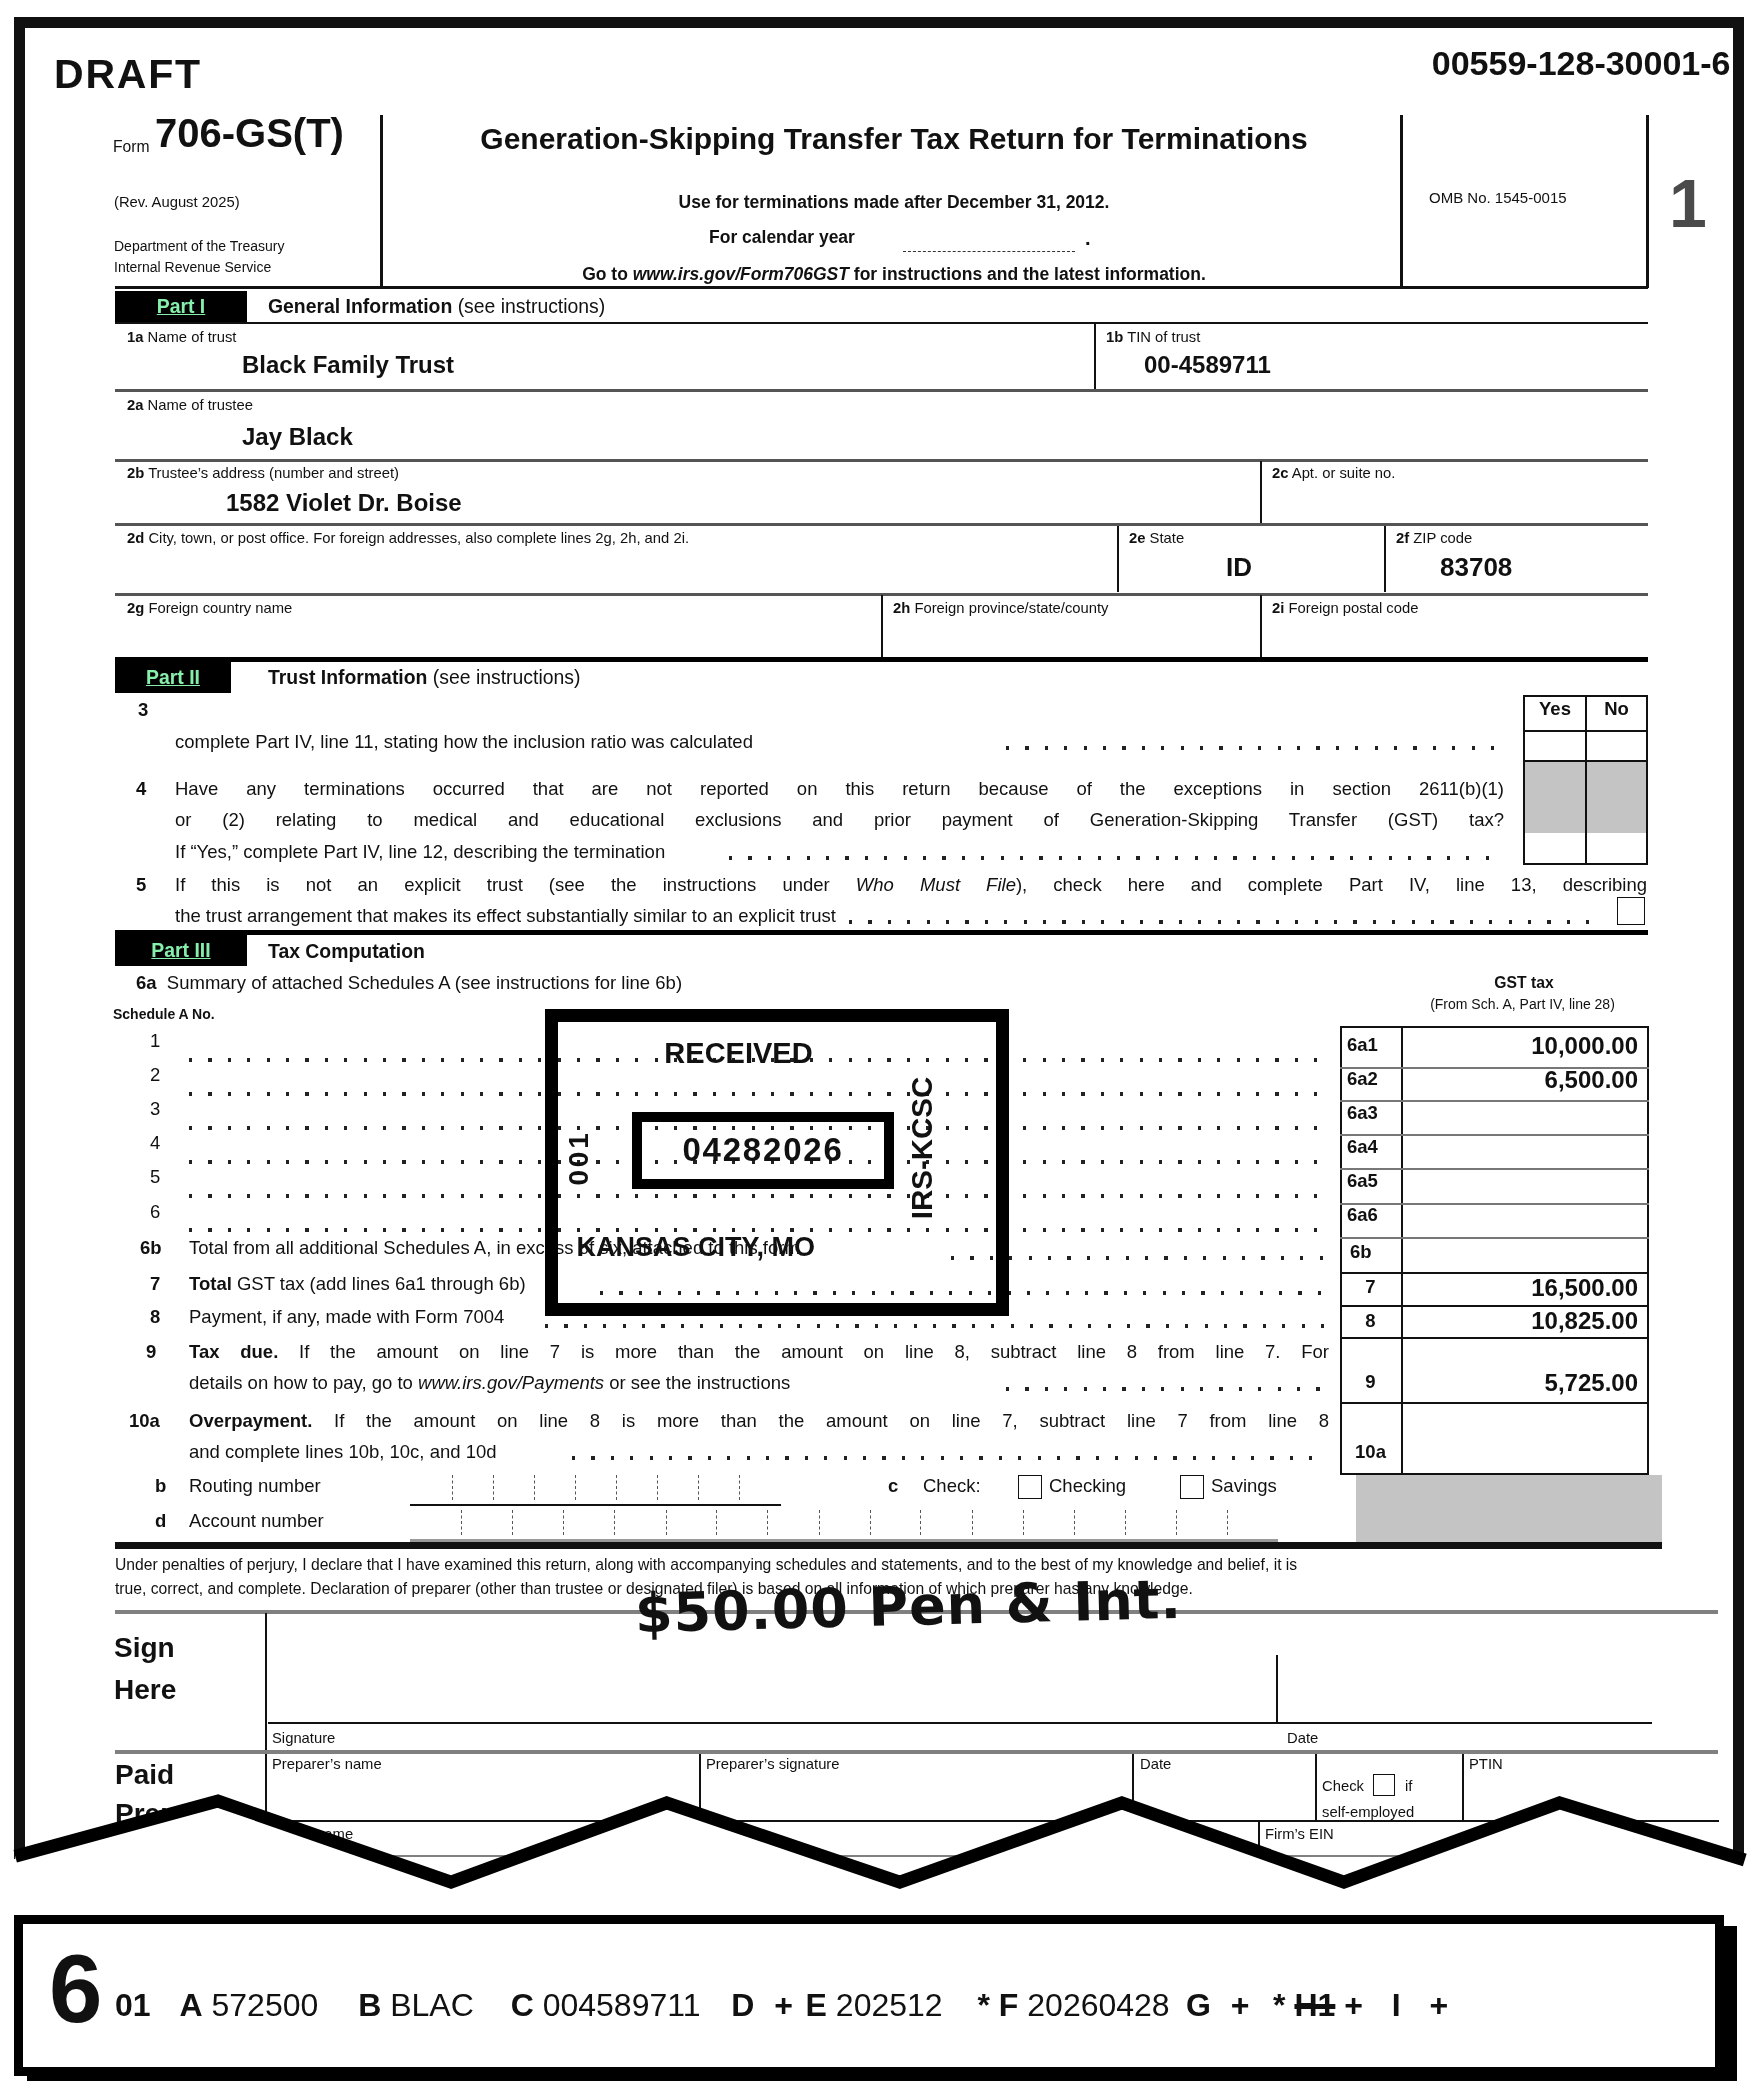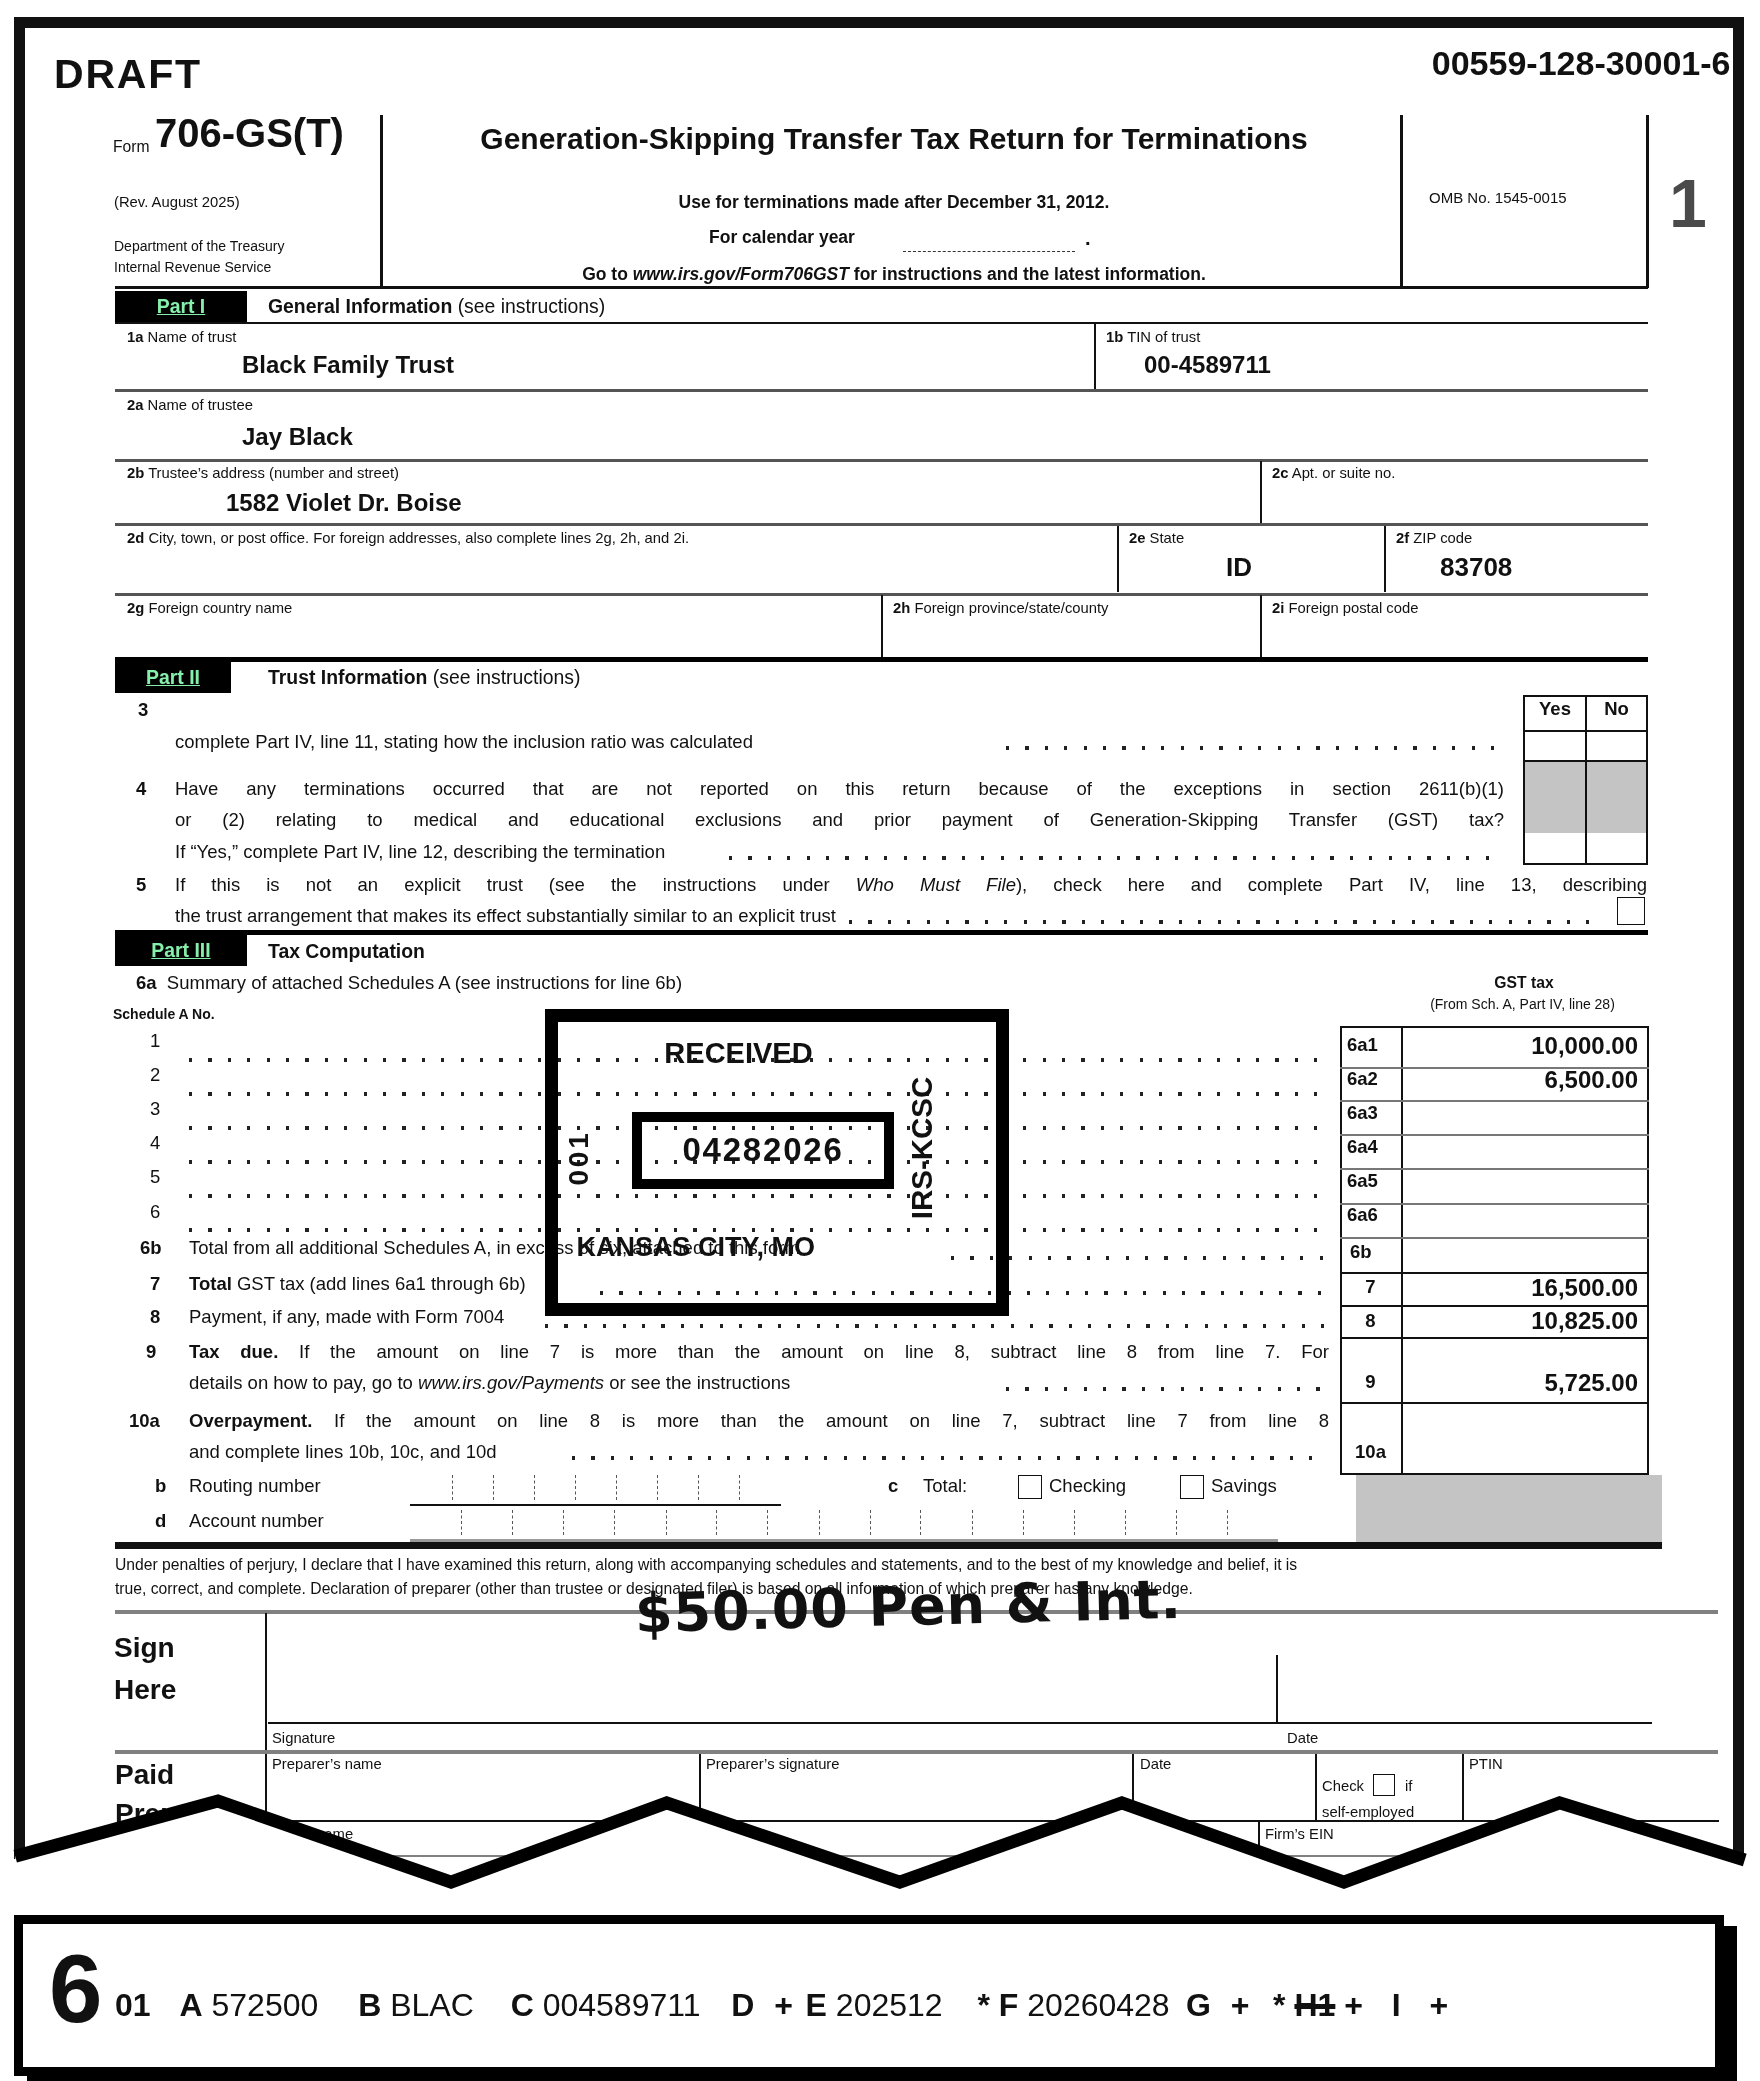--- a/index.html
+++ b/index.html
@@ -241,21 +241,21 @@
       <div class="dash" style="left:83px;"></div>
     <div class="dash" style="left:124px;"></div>
       <div class="dash" style="left:165px;"></div>
     <div class="dash" style="left:206px;"></div>
       <div class="dash" style="left:247px;"></div>
     <div class="dash" style="left:288px;"></div>
       <div class="dash" style="left:329px;"></div>
   </div>
 
   <div class="abs t20 b" style="left:888px;top:1477px;">c</div>
-  <div class="abs t20" style="left:923px;top:1477px;">Total:</div>
+  <div class="abs t20" style="left:923px;top:1477px;">Check:</div>
   <div class="cb" style="left:1018px;top:1475px;width:22px;height:22px;"></div>
   <div class="abs t20" style="left:1049px;top:1477px;">Checking</div>
   <div class="cb" style="left:1180px;top:1475px;width:22px;height:22px;"></div>
   <div class="abs t20" style="left:1211px;top:1477px;">Savings</div>
 
   <div class="abs t20 b" style="left:155px;top:1512px;">d</div>
   <div class="abs t20" style="left:189px;top:1512px;">Account number</div>
   <div class="abs" style="left:410px;top:1508px;width:868px;height:31px;border-bottom:4.6px solid #999;">
     <div class="dash" style="left:51px;"></div>
       <div class="dash" style="left:102px;"></div>

